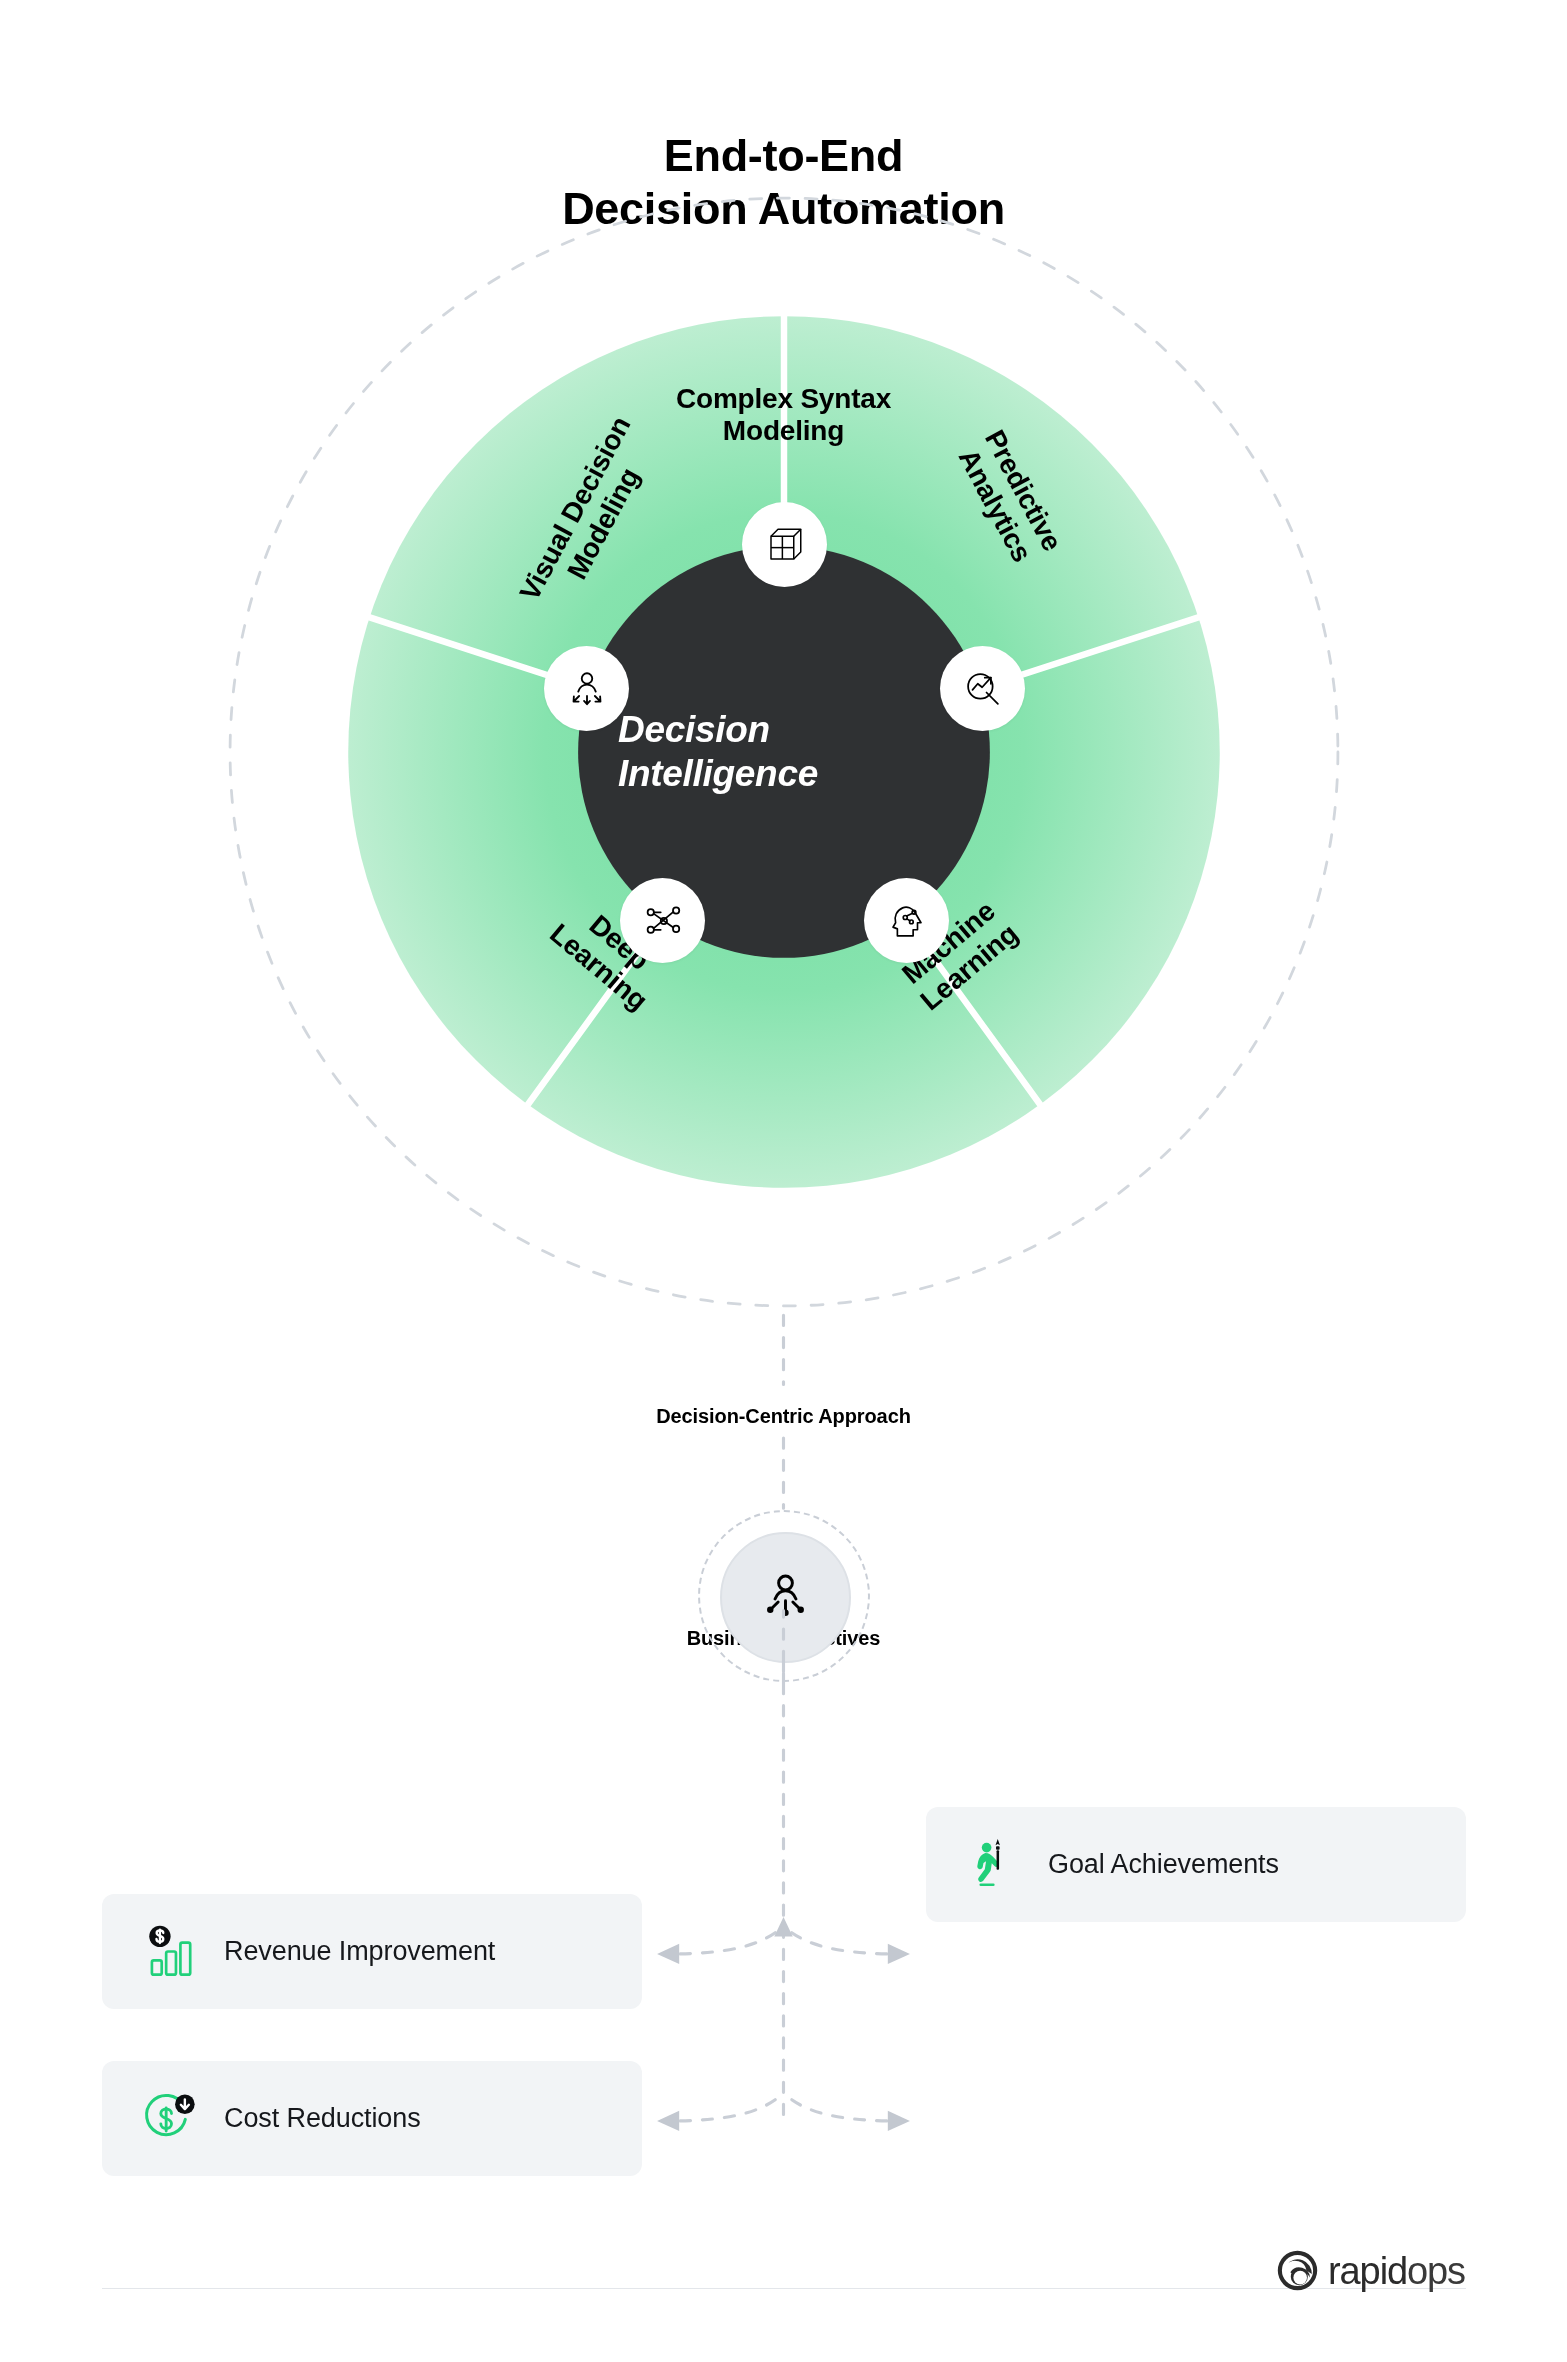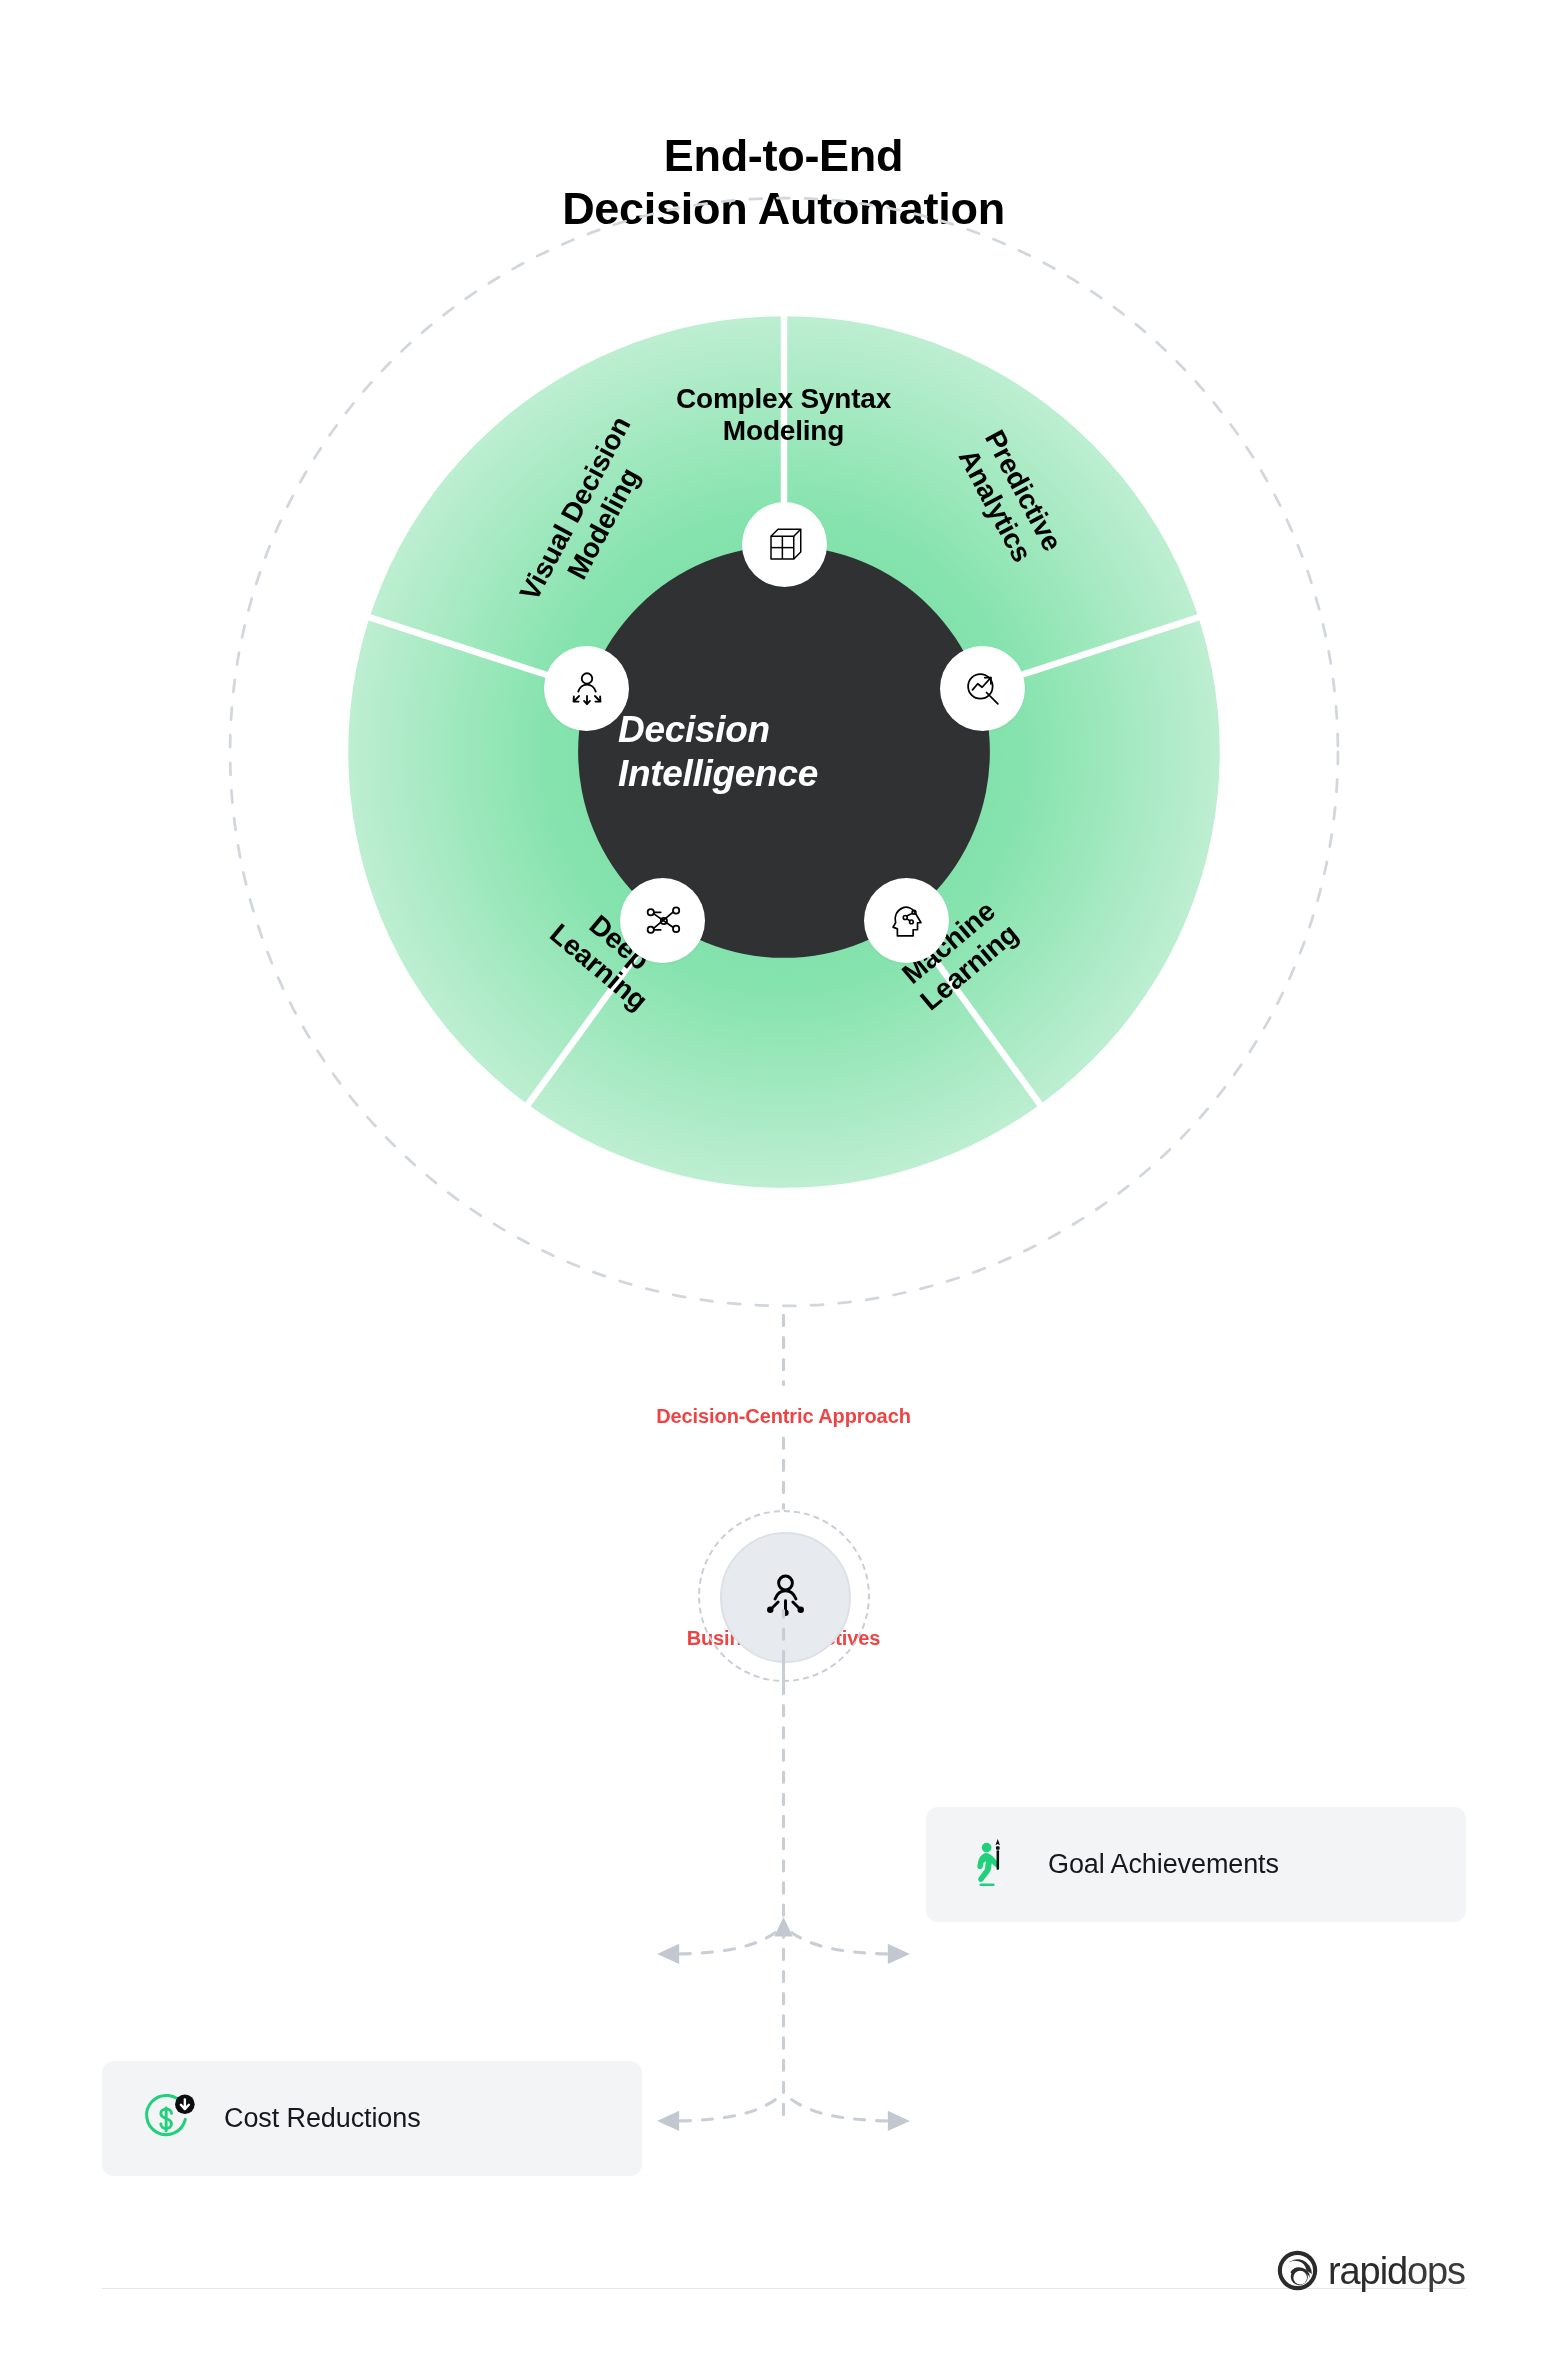--- a/index.html
+++ b/index.html
@@ -46,21 +46,21 @@
     width:332px;text-align:left;color:#ffffff;
     font-size:37px;font-weight:600;line-height:1.2;letter-spacing:-0.3px;
     pointer-events:none;
     font-style:italic;
   }
   #hub-label .ln{display:block;}
 
   
   .mid-label{
     position:absolute;left:0;right:0;text-align:center;
-    font-size:20px;font-weight:700;color:#ef4444;letter-spacing:-0.1px;
+    font-size:20px;font-weight:700;color:#000000;letter-spacing:-0.1px;
   }
   #mid-label-1{top:1405px;}
   #mid-label-2{top:1627px;}
 
   #hub2-wrap{position:absolute;left:784px;top:1596px;transform:translate(-50%,-50%);
              width:172px;height:172px;}
   #hub2-dash{position:absolute;inset:0;border-radius:50%;
              border:2.8px dashed #c9ced6;}
   #hub2-disc{position:absolute;left:22px;top:22px;width:127px;height:127px;
              border-radius:50%;background:#e7eaee;border:2.8px solid #dde1e6;
@@ -275,20 +275,35 @@
 
     <g fill="#c3c8d0">
       <polygon points="712,2117 736,2106 736,2128"></polygon>
       <polygon points="986,2117 962,2106 962,2128"></polygon>
       <polygon points="712,2298 736,2287 736,2309"></polygon>
       <polygon points="986,2298 962,2287 962,2309"></polygon>
       <polygon points="849,2077 839,2098 859,2098"></polygon>
     </g>
   </svg>
 
+  <div class="card" id="card-0">
+    <span class="ico">
+      <svg width="57" height="57" viewBox="0 0 64 64" fill="none">
+        <rect x="10" y="42" width="11" height="16" rx="2" stroke="#21d07a" stroke-width="3"></rect>
+        <rect x="26" y="32" width="11" height="26" rx="2" stroke="#21d07a" stroke-width="3"></rect>
+        <rect x="42" y="22" width="11" height="36" rx="2" stroke="#21d07a" stroke-width="3"></rect>
+        <circle cx="19" cy="15" r="12" fill="#0b0d0f"></circle>
+        <path d="M19 7.5 L19 22.5" stroke="#fff" stroke-width="2.6" stroke-linecap="round"></path>
+        <path d="M22.8 11.3 C22.8 9.3 21 8.4 19 8.4 C17 8.4 15.3 9.4 15.3 11.3
+                 C15.3 15.4 22.8 13.6 22.8 17.9 C22.8 19.9 21 21 19 21
+                 C17 21 15.1 20 15.1 17.9" stroke="#fff" stroke-width="2.6" fill="none" stroke-linecap="round"></path>
+      </svg>
+    </span>
+    <span class="lbl">Revenue Improvement</span>
+  </div>
 
   <div class="card" id="card-1">
     <span class="ico">
       <svg width="57" height="57" viewBox="0 0 64 64" fill="none">
 
         <g fill="#21d07a">
           <circle cx="22" cy="13" r="5.4"></circle>
           <path d="M20.5 19 C16.6 20.4 13.6 23.6 12.6 28.4 L11.6 33.6
                    C11.3 35.3 12.4 36.9 14.1 37.2 C15.8 37.5 17.4 36.3 17.7 34.6
                    L18.5 30.4 L21.4 28.3 L20 37.4 L13.2 46.6

